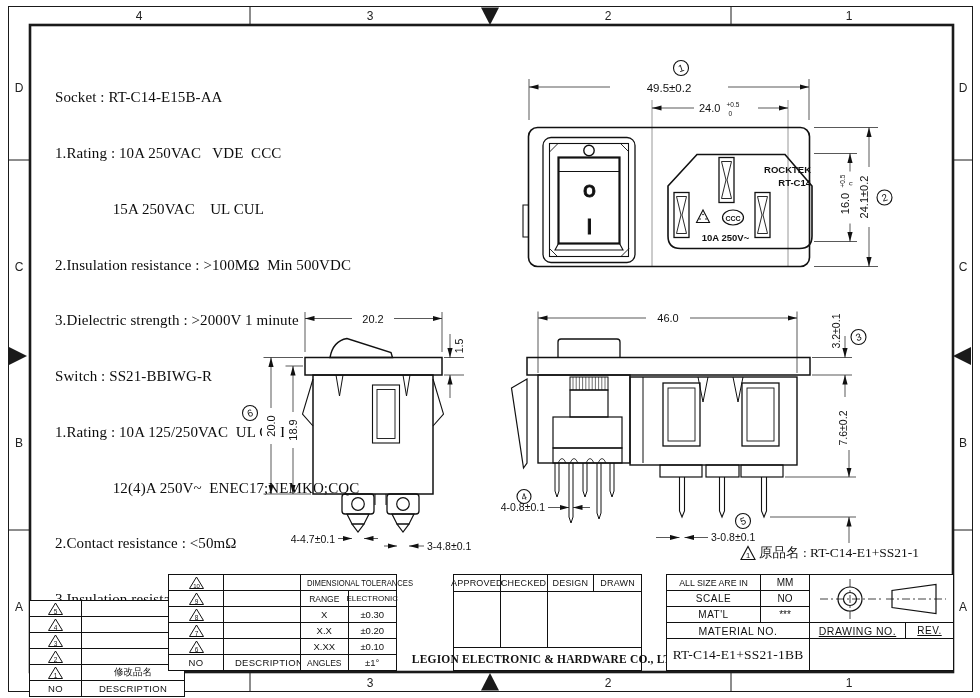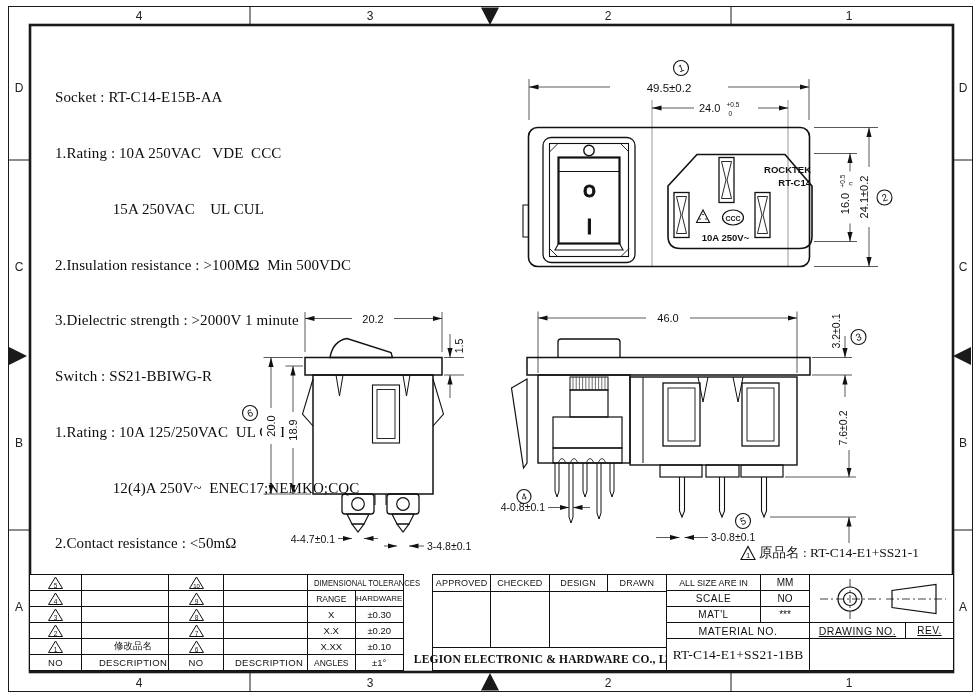--- a/index.html
+++ b/index.html
@@ -324,21 +324,21 @@
       <line x1="708" y1="537.5" x2="684.5" y2="537.5" marker-end="url(#ar-a)"></line>
     </g>
     <text x="711" y="541" font-size="10.5">3-0.8±0.1</text>
     <circle cx="743" cy="521" r="7.5" fill="none" stroke="#111" stroke-width="1.1"></circle>
     <text x="743" y="524.5" font-size="10" text-anchor="middle" transform="rotate(-18 743 521)">5</text>
     <polygon points="741,559.5 755,559.5 748,546.5" fill="none" stroke="#111" stroke-width="1.1"></polygon>
     <text x="748" y="557.5" font-size="7.5" text-anchor="middle">1</text>
     <text class="ser" x="759" y="557" font-size="13.5">原品名 : RT-C14-E1+SS21-1</text>
   </svg>
 
-  <div class="tb" style="left:29px;top:574px;width:156px;height:97px">
+  <div class="tb" style="left:29px;top:600px;width:156px;height:97px">
     <div class="rrow">
       <div class="rno">
           <svg width="17" height="14" viewBox="0 0 17 14">
             <polygon points="1.5,12.5 15.5,12.5 8.5,1" fill="#fff" stroke="#111" stroke-width="1"></polygon>
             <text x="8.5" y="11.5" font-size="6.5" text-anchor="middle">5</text>
           </svg>
         </div>
       <div class="rdesc"></div>
     </div>
     <div class="rrow">
@@ -428,47 +428,47 @@
           </svg>
         </div>
       <div class="rdesc"></div>
     </div>
     <div class="rrow">
       <div class="rno rno2 hdr">NO</div>
       <div class="rdesc hdr">DESCRIPTION</div>
     </div>
   </div>
 
-  <div class="tb" style="left:307px;top:574px;width:97px;height:97px">
+  <div class="tb" style="left:300px;top:574px;width:97px;height:97px">
     <div class="tolrow">
         <div class="toltitle">DIMENSIONAL TOLERANCES</div>
       </div>
     <div class="tolrow">
       <div class="tolc" style="font-size:8.5px">RANGE</div>
-      <div class="tolc" style="font-size:8px">HARDWARE</div>
+      <div class="tolc" style="font-size:8px">ELECTRONIC</div>
     </div>
     <div class="tolrow">
       <div class="tolc">X</div>
       <div class="tolc">±0.30</div>
     </div>
     <div class="tolrow">
       <div class="tolc">X.X</div>
       <div class="tolc">±0.20</div>
     </div>
     <div class="tolrow">
       <div class="tolc">X.XX</div>
       <div class="tolc">±0.10</div>
     </div>
     <div class="tolrow">
       <div class="tolc" style="font-size:8.5px">ANGLES</div>
       <div class="tolc">±1°</div>
     </div>
   </div>
 
-  <div class="tb" style="left:432px;top:574px;width:235px;height:97px">
+  <div class="tb" style="left:453px;top:574px;width:189px;height:97px">
     <div class="srow1">
       <div class="scol">APPROVED</div>
       <div class="scol">CHECKED</div>
       <div class="scol">DESIGN</div>
       <div class="scol">DRAWN</div>
     </div>
     <div class="srow2">
       <div class="scol"></div>
       <div class="scol"></div>
       <div class="scol"></div>

